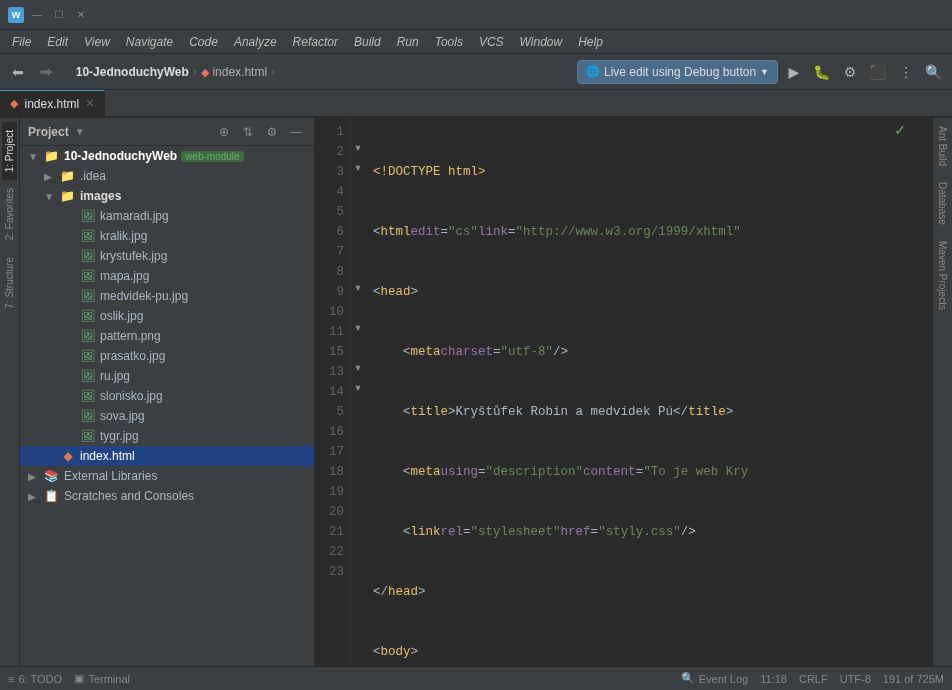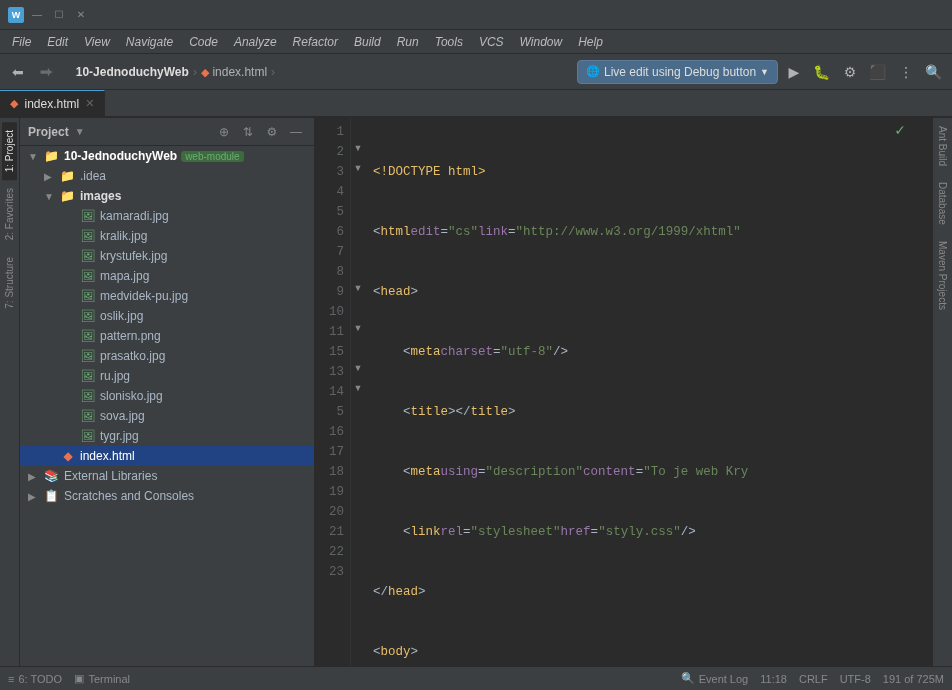--- a/index.html
+++ b/index.html
@@ -365,21 +365,21 @@
           <div style="height:20px;"></div>
           <div style="height:20px;"></div>
           <div style="height:20px;"></div>
           <div style="height:20px;"></div>
         </div>
         <div id="code-content">
           <div class="code-line"><span class="doctype">&lt;!DOCTYPE html&gt;</span></div>
           <div class="code-line"><span class="bracket">&lt;</span><span class="tag">html</span> <span class="attr">edit</span><span class="bracket">=</span><span class="val">"cs"</span> <span class="attr">link</span><span class="bracket">=</span><span class="val">"http://www.w3.org/1999/xhtml"</span></div>
           <div class="code-line"><span class="bracket">&lt;</span><span class="tag">head</span><span class="bracket">&gt;</span></div>
           <div class="code-line">&nbsp;&nbsp;&nbsp;&nbsp;<span class="bracket">&lt;</span><span class="tag">meta</span> <span class="attr">charset</span><span class="bracket">=</span><span class="val">"utf-8"</span><span class="bracket">/&gt;</span></div>
-          <div class="code-line">&nbsp;&nbsp;&nbsp;&nbsp;<span class="bracket">&lt;</span><span class="tag">title</span><span class="bracket">&gt;</span><span class="bracket">&lt;/</span><span class="tag">title</span><span class="bracket">&gt;</span></div>
+          <div class="code-line">&nbsp;&nbsp;&nbsp;&nbsp;<span class="bracket">&lt;</span><span class="tag">title</span><span class="bracket">&gt;</span><span class="text">Kryštůfek Robin a medvídek Pú</span><span class="bracket">&lt;/</span><span class="tag">title</span><span class="bracket">&gt;</span></div>
           <div class="code-line">&nbsp;&nbsp;&nbsp;&nbsp;<span class="bracket">&lt;</span><span class="tag">meta</span> <span class="attr">using</span><span class="bracket">=</span><span class="val">"description"</span> <span class="attr">content</span><span class="bracket">=</span><span class="val">"To je web Kry</span></div>
           <div class="code-line">&nbsp;&nbsp;&nbsp;&nbsp;<span class="bracket">&lt;</span><span class="tag">link</span> <span class="attr">rel</span><span class="bracket">=</span><span class="val">"stylesheet"</span> <span class="attr">href</span><span class="bracket">=</span><span class="val">"styly.css"</span><span class="bracket">/&gt;</span></div>
           <div class="code-line"><span class="bracket">&lt;/</span><span class="tag">head</span><span class="bracket">&gt;</span></div>
           <div class="code-line"><span class="bracket">&lt;</span><span class="tag">body</span><span class="bracket">&gt;</span></div>
           
           
           
           
           
           

